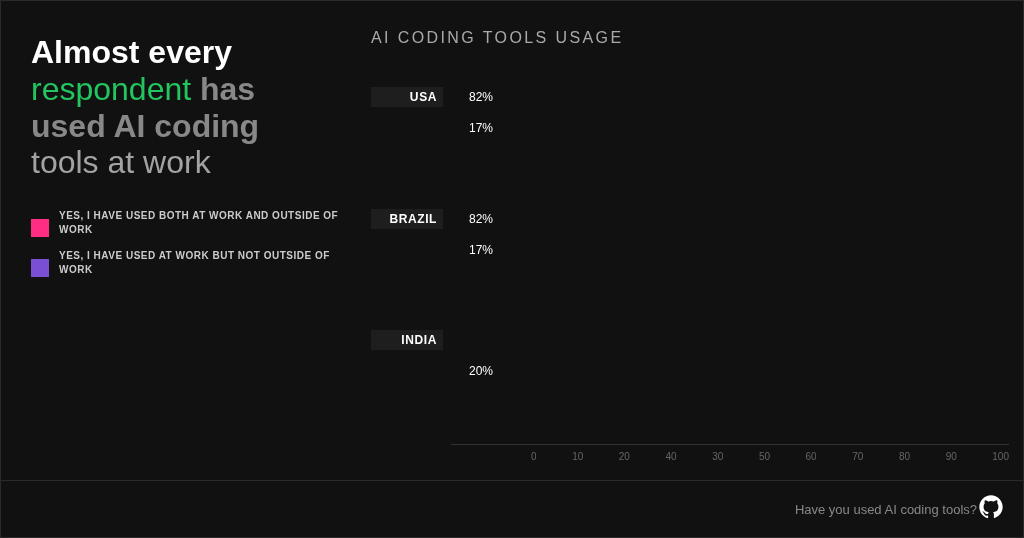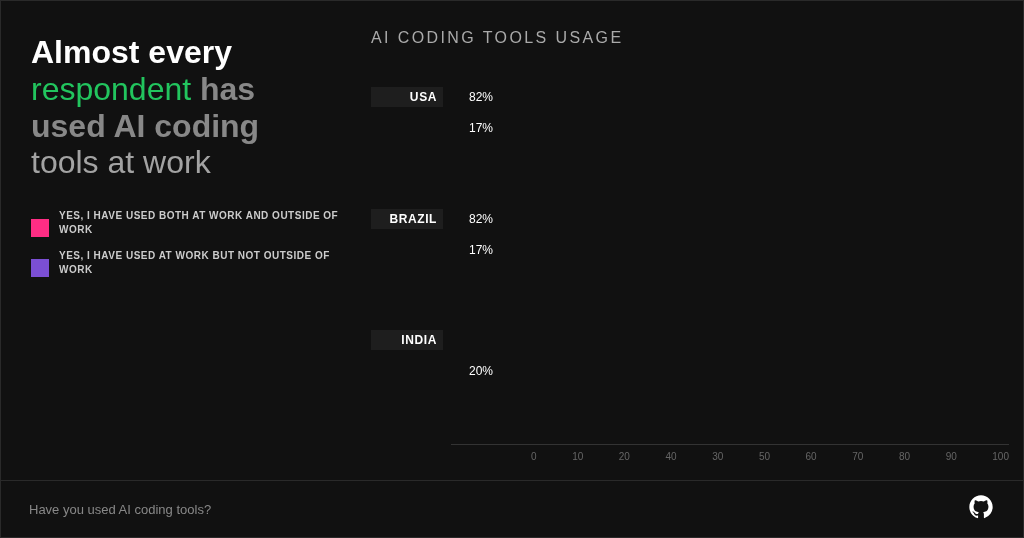--- a/index.html
+++ b/index.html
@@ -161,25 +161,25 @@
       padding: 0 0;
     }
 
     .x-axis-label {
       font-size: 10px;
       color: #666;
       text-align: center;
     }
 
     .footer {
-      padding: 12px 28px;
+      padding: 12px 18px;
       border-top: 1px solid #2a2a2a;
       display: flex;
       align-items: center;
-      justify-content: space-between;
+      justify-content: flex-end;
     }
 
     .footer-text {
       font-size: 13px;
       color: #888;
     }
 
     .github-icon {
       width: 28px;
       height: 28px;

